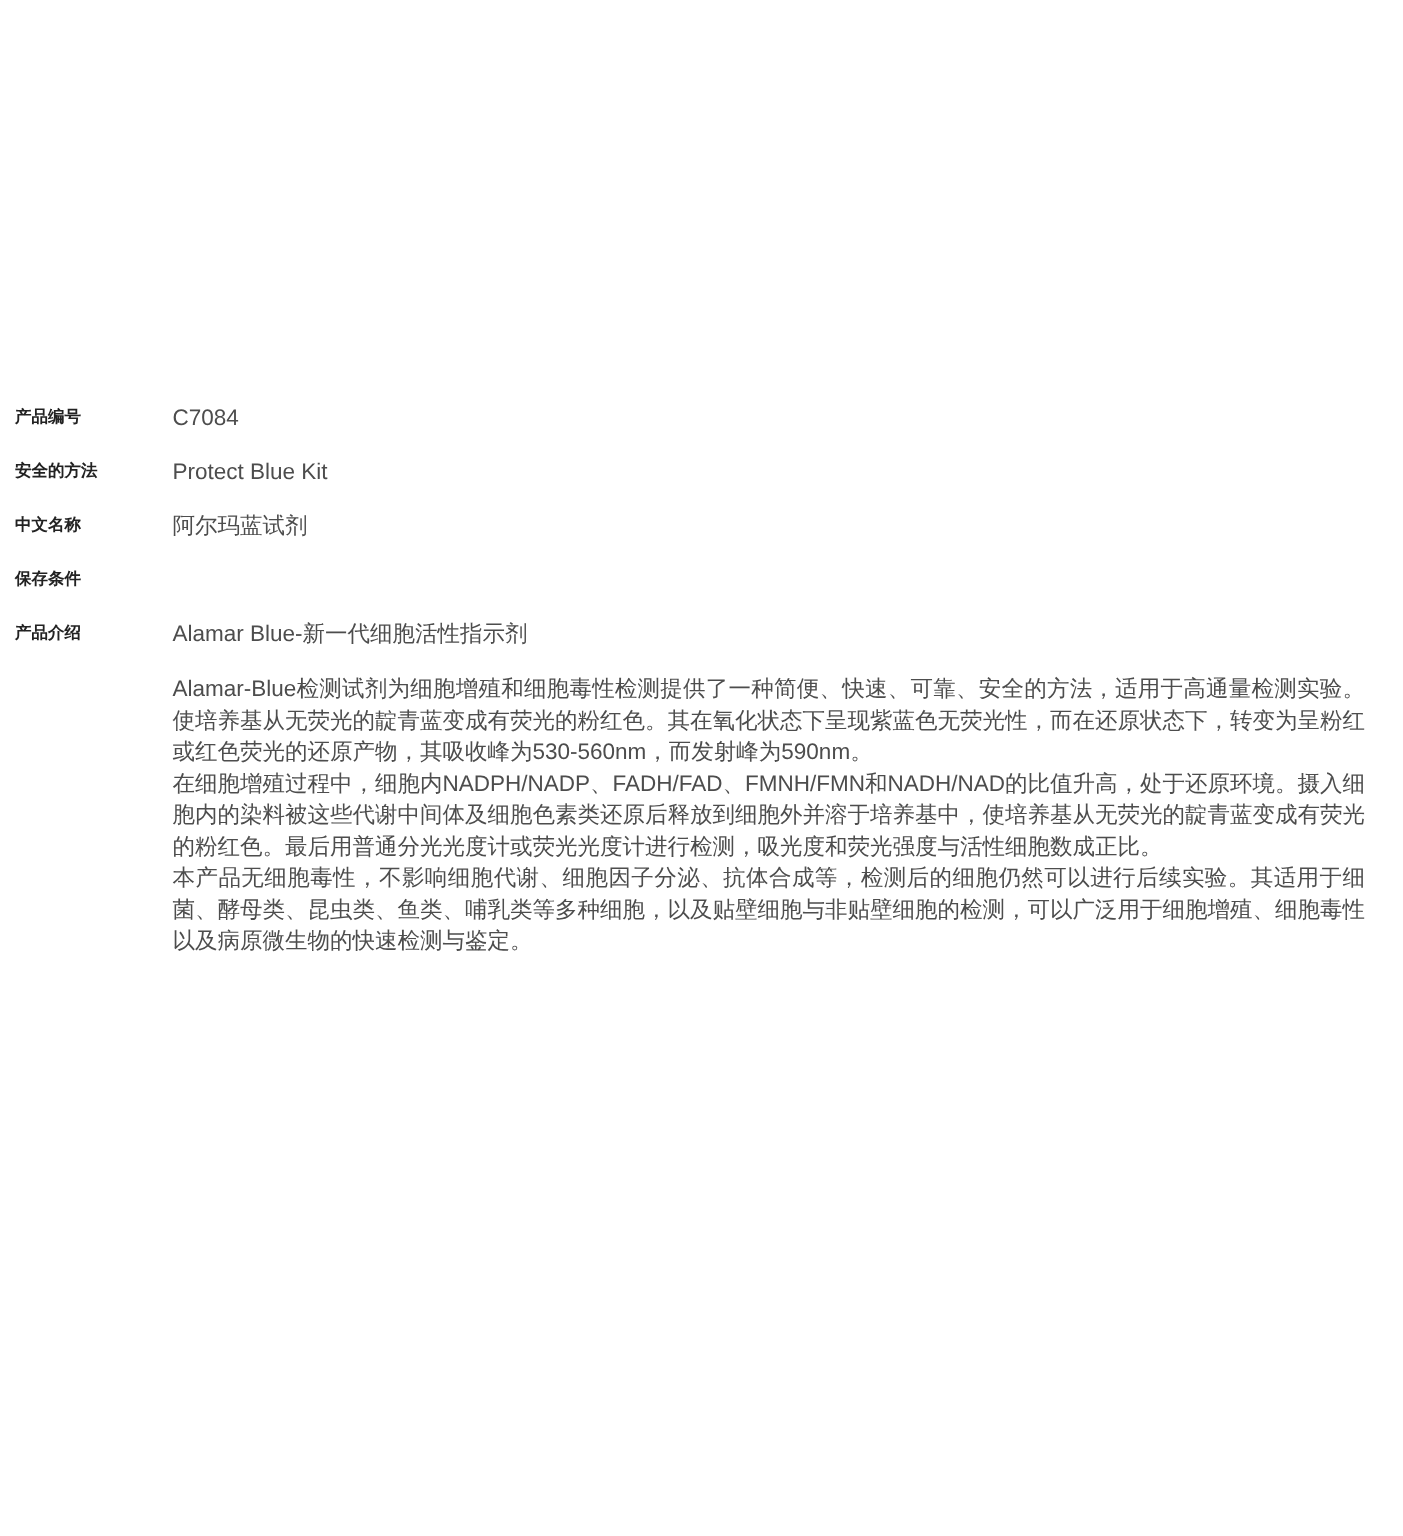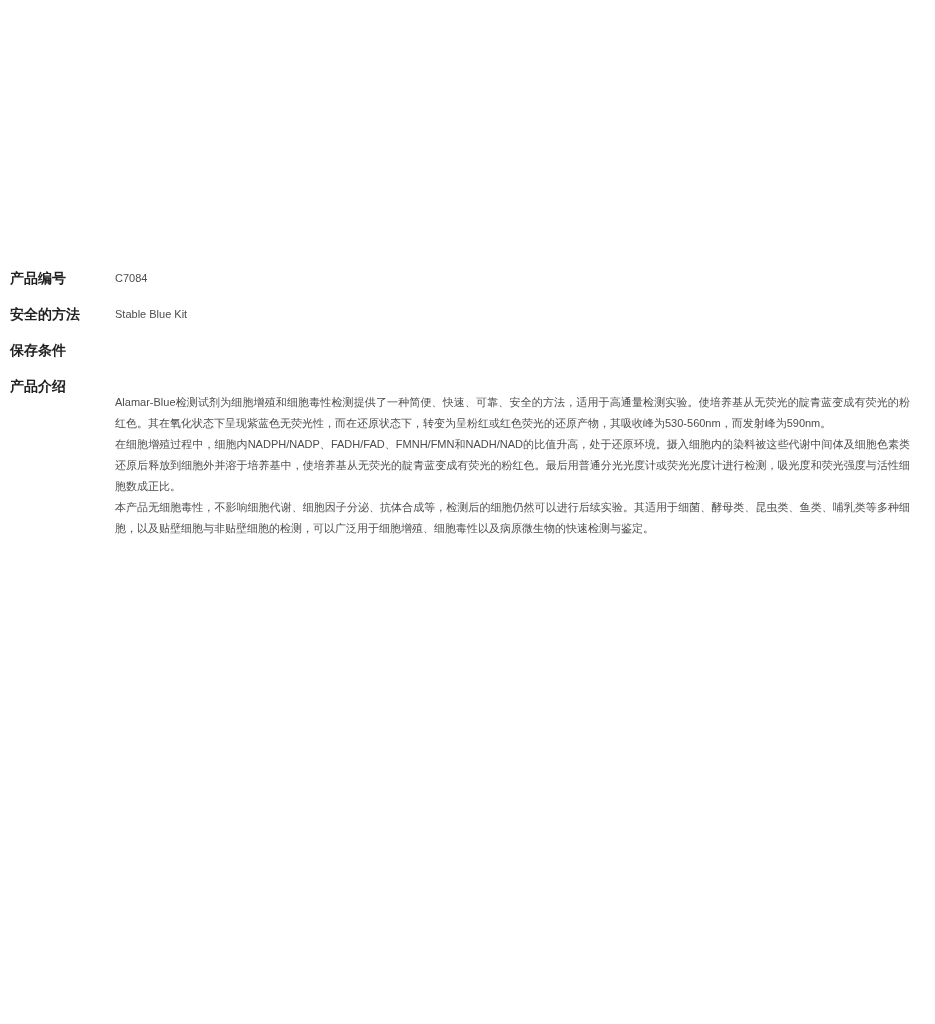--- a/index.html
+++ b/index.html
@@ -14,29 +14,29 @@
     padding: 268px 25px 0 10px;
   }
   .row {
     display: flex;
     align-items: flex-start;
     margin-bottom: 15px;
   }
   .label {
     flex: 0 0 105px;
     width: 105px;
-    font-size: 14px;
+    font-size: 11px;
     font-weight: bold;
     color: #222222;
     line-height: 21px;
     white-space: nowrap;
   }
   .value {
     flex: 1 1 auto;
-    font-size: 11px;
+    font-size: 15px;
     color: #4d4d4d;
     line-height: 21px;
   }
   .subtitle-line {
     line-height: 21px;
   }
   .para-block {
     margin-top: 16px;
   }
   .para-block p {
@@ -50,31 +50,36 @@
 
 <div class="doc">
 
   <div class="row">
     <div class="label">产品编号</div>
     <div class="value">C7084</div>
   </div>
 
   <div class="row">
     <div class="label">安全的方法</div>
-    <div class="value">Stable Blue Kit</div>
+    <div class="value">Protect Blue Kit</div>
   </div>
 
+  <div class="row">
+    <div class="label">中文名称</div>
+    <div class="value">阿尔玛蓝试剂</div>
+  </div>
 
   <div class="row">
     <div class="label">保存条件</div>
   </div>
 
   <div class="row">
     <div class="label">产品介绍</div>
     <div class="value">
+      <div class="subtitle-line">Alamar Blue-新一代细胞活性指示剂</div>
       <div class="para-block">
         <p>Alamar-Blue检测试剂为细胞增殖和细胞毒性检测提供了一种简便、快速、可靠、安全的方法，适用于高通量检测实验。使培养基从无荧光的靛青蓝变成有荧光的粉红色。其在氧化状态下呈现紫蓝色无荧光性，而在还原状态下，转变为呈粉红或红色荧光的还原产物，其吸收峰为530-560nm，而发射峰为590nm。</p>
         <p>在细胞增殖过程中，细胞内NADPH/NADP、FADH/FAD、FMNH/FMN和NADH/NAD的比值升高，处于还原环境。摄入细胞内的染料被这些代谢中间体及细胞色素类还原后释放到细胞外并溶于培养基中，使培养基从无荧光的靛青蓝变成有荧光的粉红色。最后用普通分光光度计或荧光光度计进行检测，吸光度和荧光强度与活性细胞数成正比。</p>
         <p>本产品无细胞毒性，不影响细胞代谢、细胞因子分泌、抗体合成等，检测后的细胞仍然可以进行后续实验。其适用于细菌、酵母类、昆虫类、鱼类、哺乳类等多种细胞，以及贴壁细胞与非贴壁细胞的检测，可以广泛用于细胞增殖、细胞毒性以及病原微生物的快速检测与鉴定。</p>
       </div>
     </div>
   </div>
 
 </div>
 

